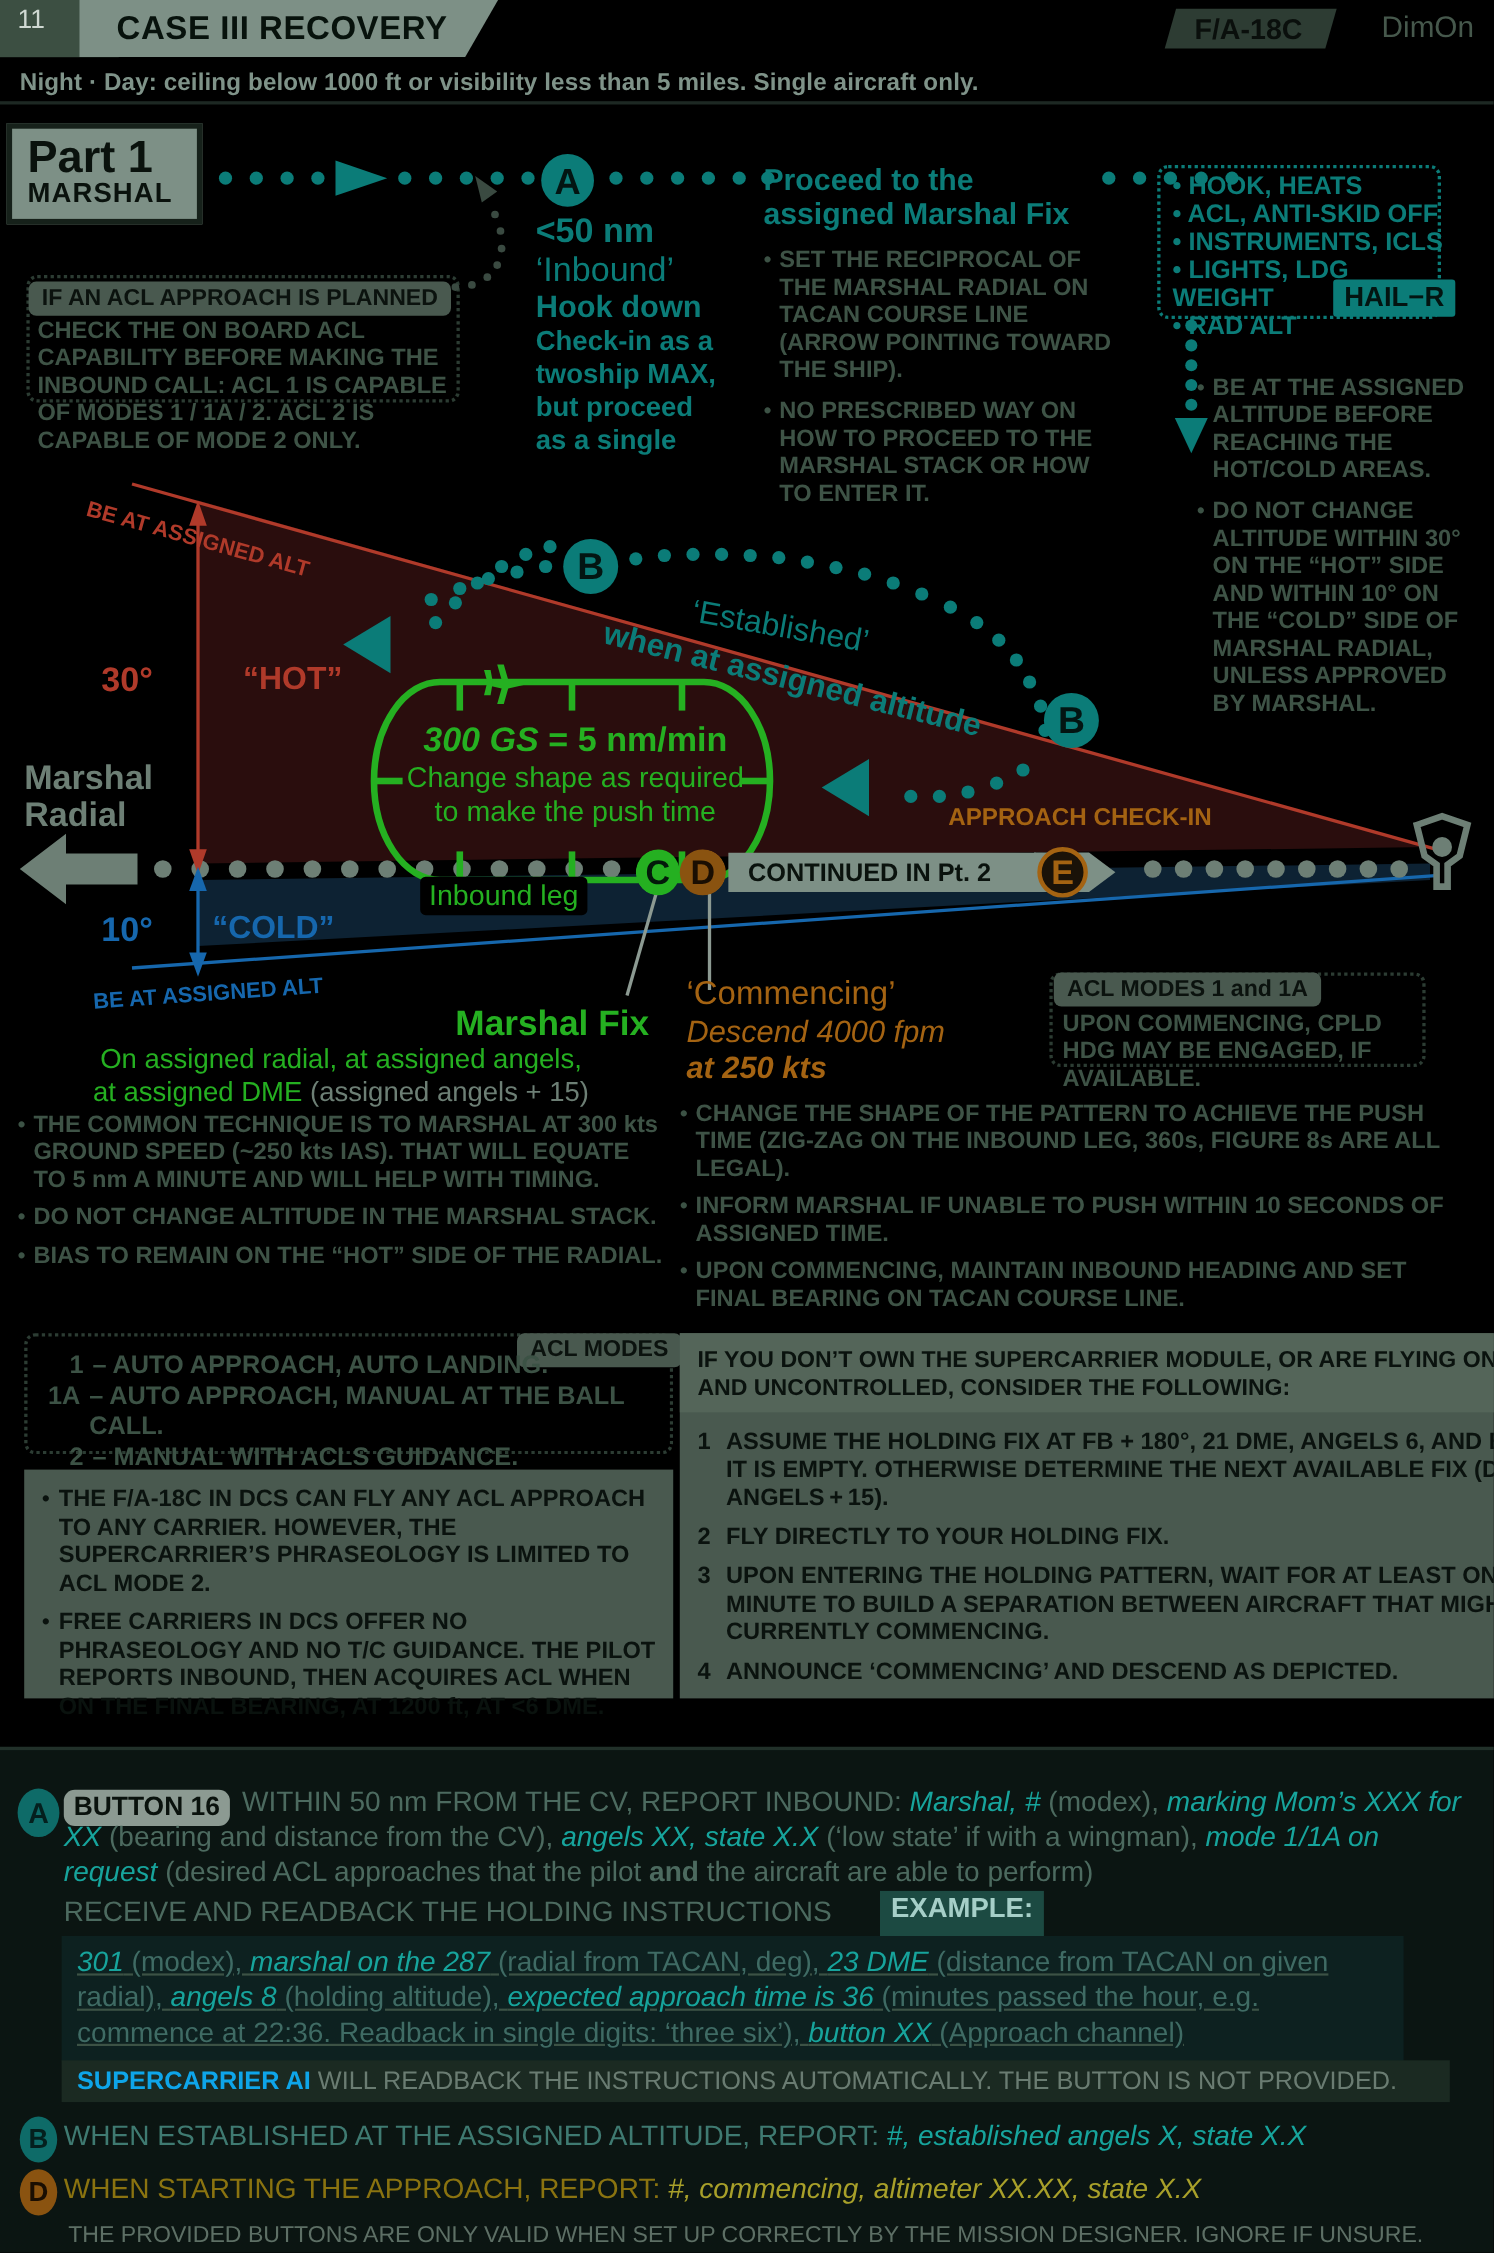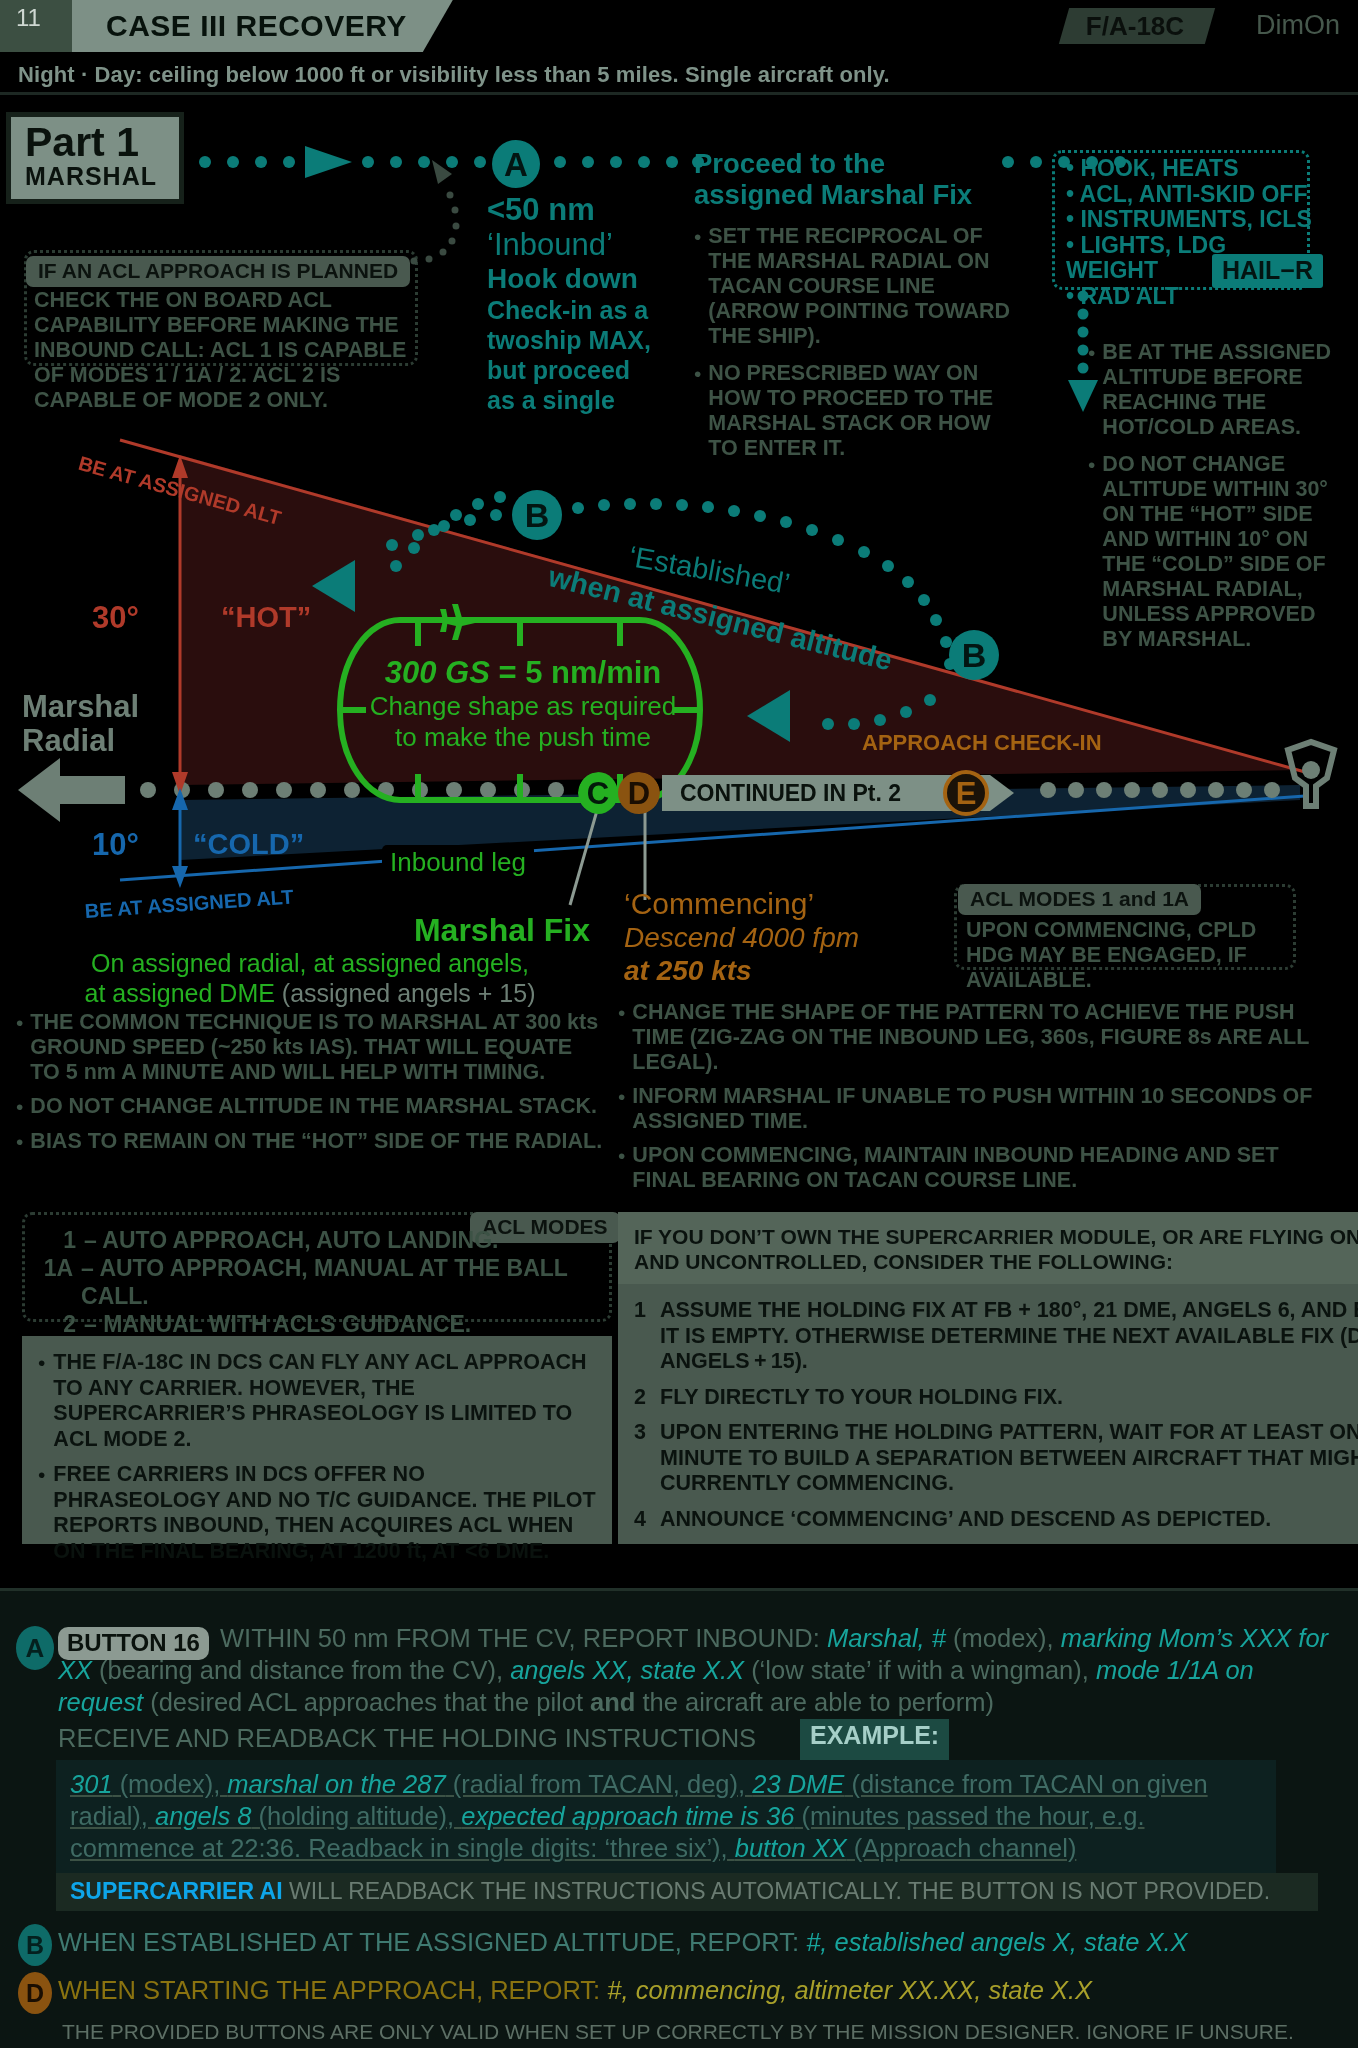--- a/index.html
+++ b/index.html
@@ -358,21 +358,21 @@
 <div class="teal" style="position:absolute; left:553px; top:560px; font-size:29px; font-weight:bold; transform:rotate(14deg); transform-origin:left top;">when at assigned altitude</div>
 
 <div style="position:absolute; left:348px; top:655px; width:350px; text-align:center;">
   <div style="font-size:31px; line-height:36px;">
     <span class="grn" style="font-style:italic; font-weight:bold;">300 GS</span><span class="grn" style="font-weight:bold;"> = 5 nm/min</span>
   </div>
   <div class="grn" style="font-size:26px; line-height:31px;">Change shape as required</div>
   <div class="grn" style="font-size:26px; line-height:31px;">to make the push time</div>
 </div>
 
-<div class="grn" style="position:absolute; left:382px; top:797px; font-size:26px; background:#000; padding:2px 8px; border-radius:5px;margin-top:48px;">Inbound leg</div>
+<div class="grn" style="position:absolute; left:382px; top:797px; font-size:26px; background:#000; padding:2px 8px; border-radius:5px;">Inbound leg</div>
 
 <div style="position:absolute; left:578px; top:772px; height:42px; display:flex; border-radius:21px; overflow:hidden;">
   <div class="circ" style="width:40px; height:42px; background:#25b021; color:#03190a; font-size:31px;">
     <span>C</span>
   </div>
   <div class="circ" style="width:42px; height:42px; background:#8a5310; color:#1a0e02; font-size:31px;">
     <span>D</span>
   </div>
 </div>
 

